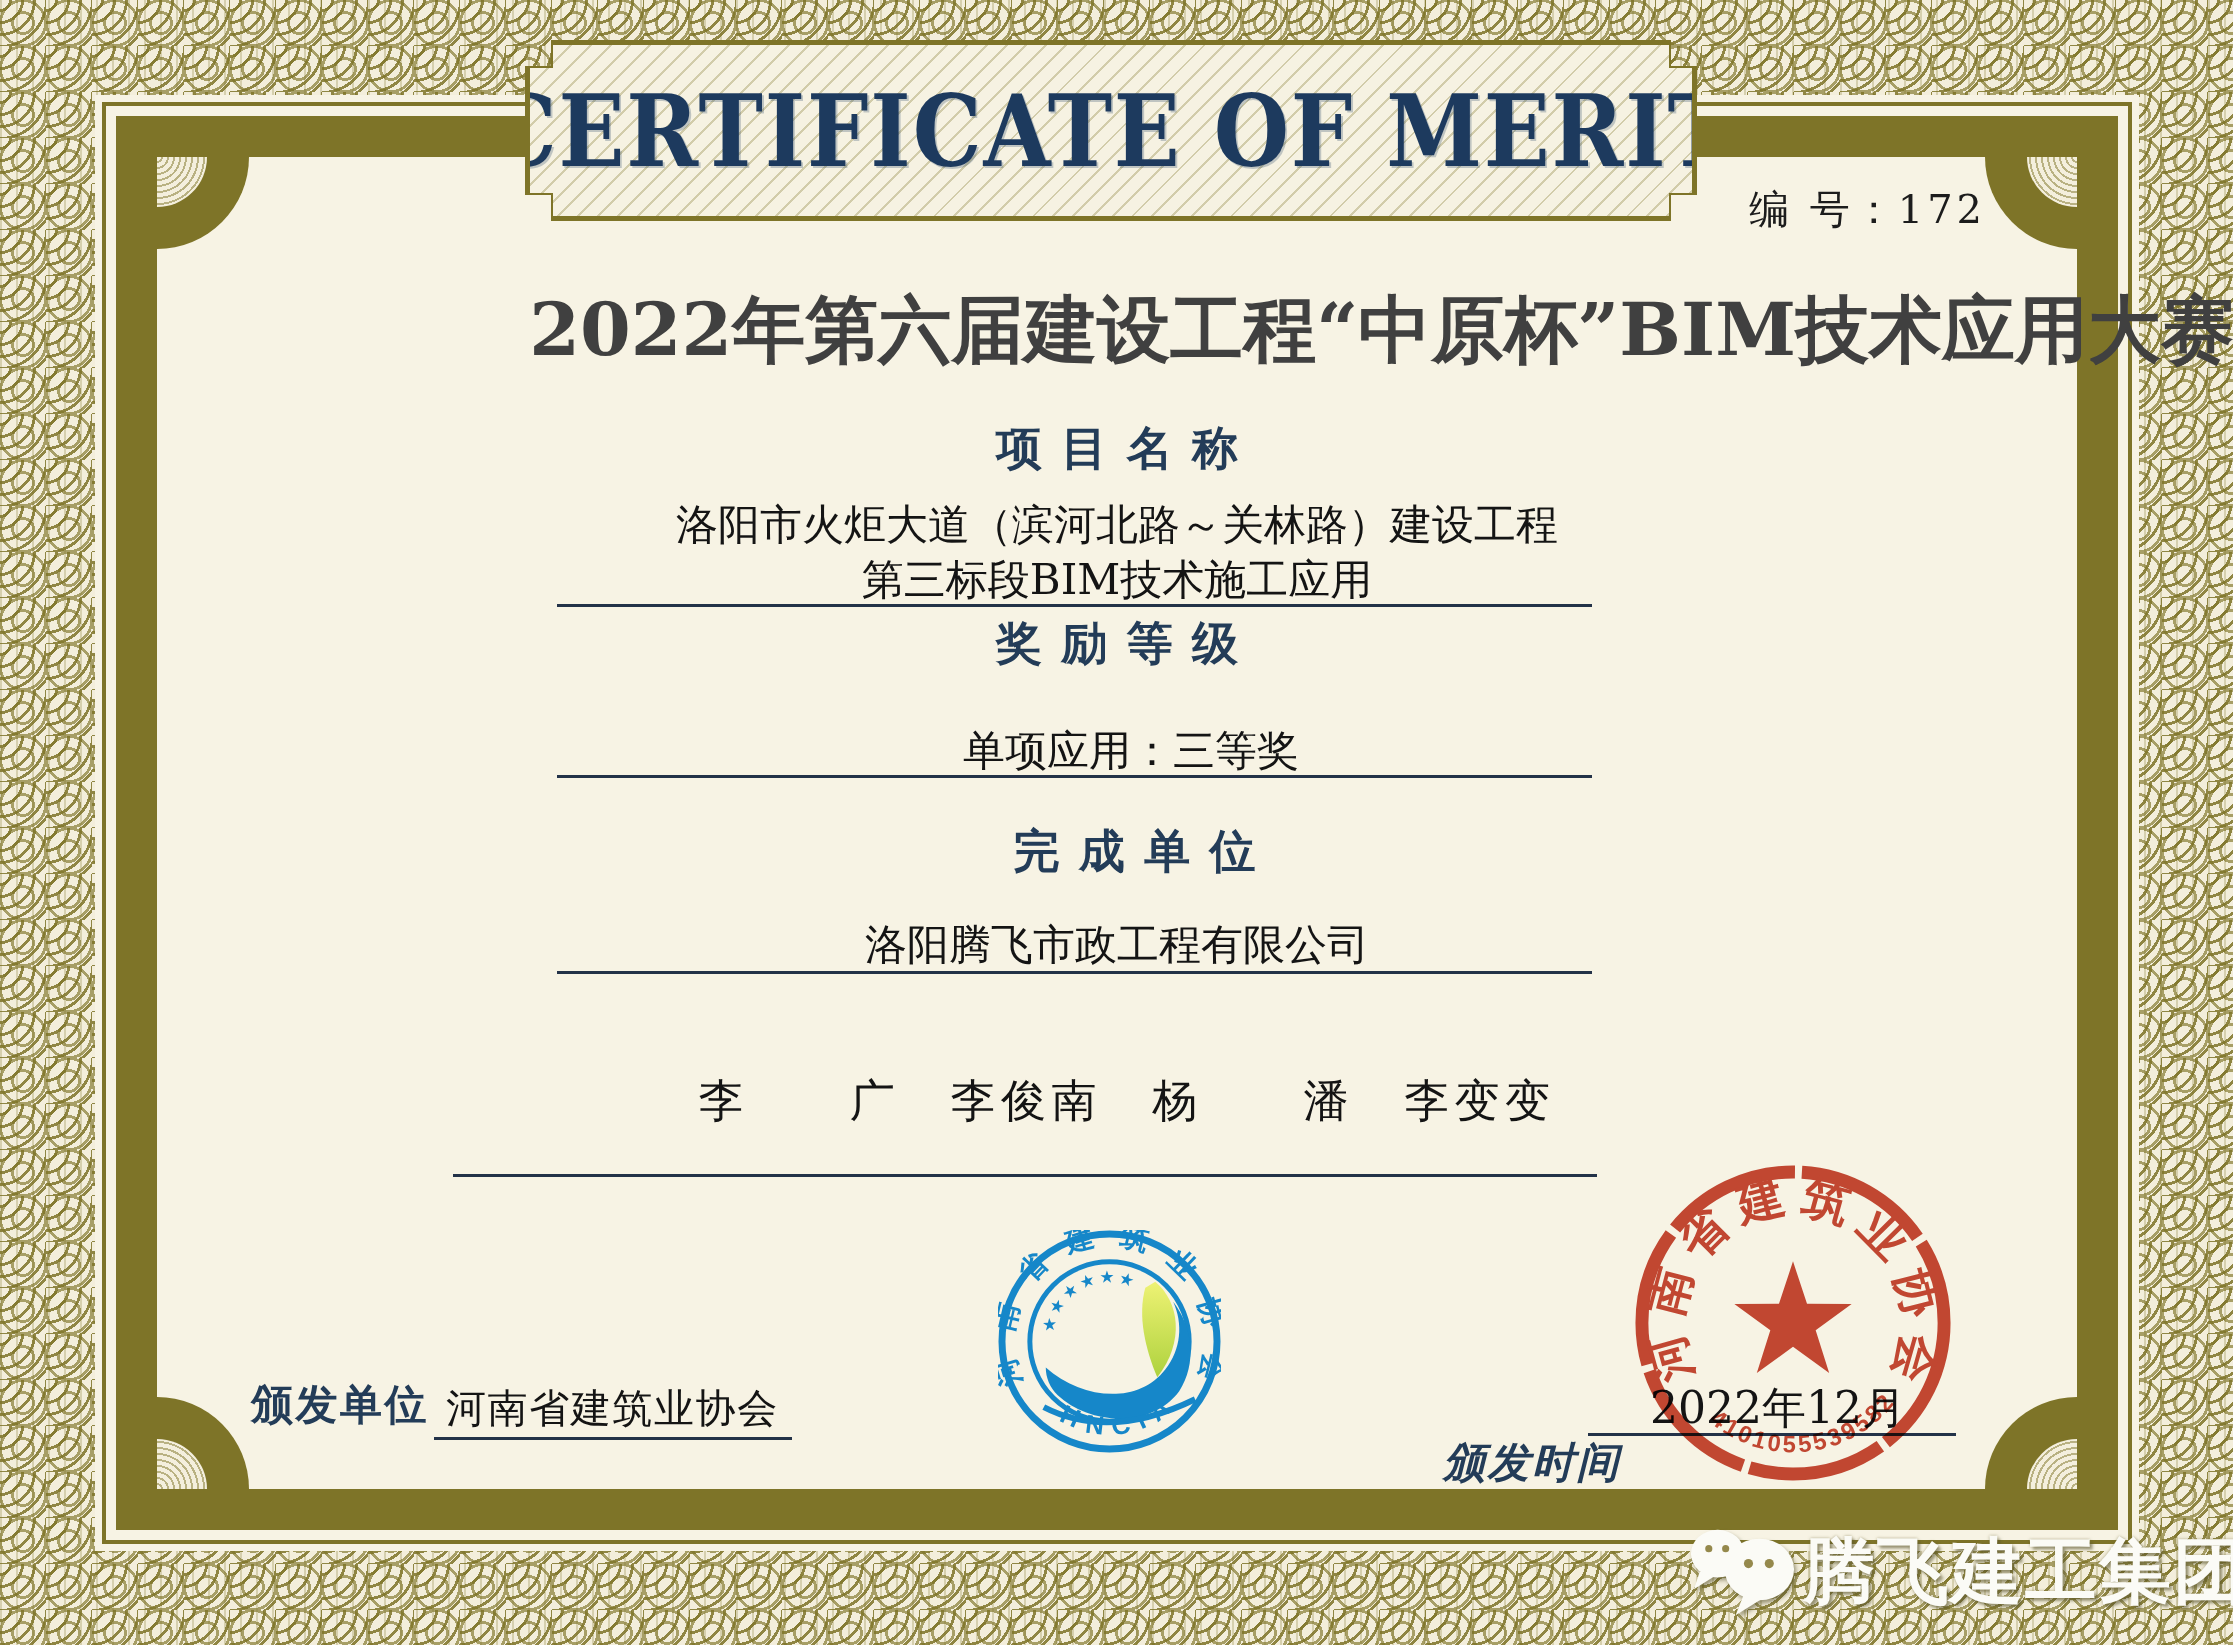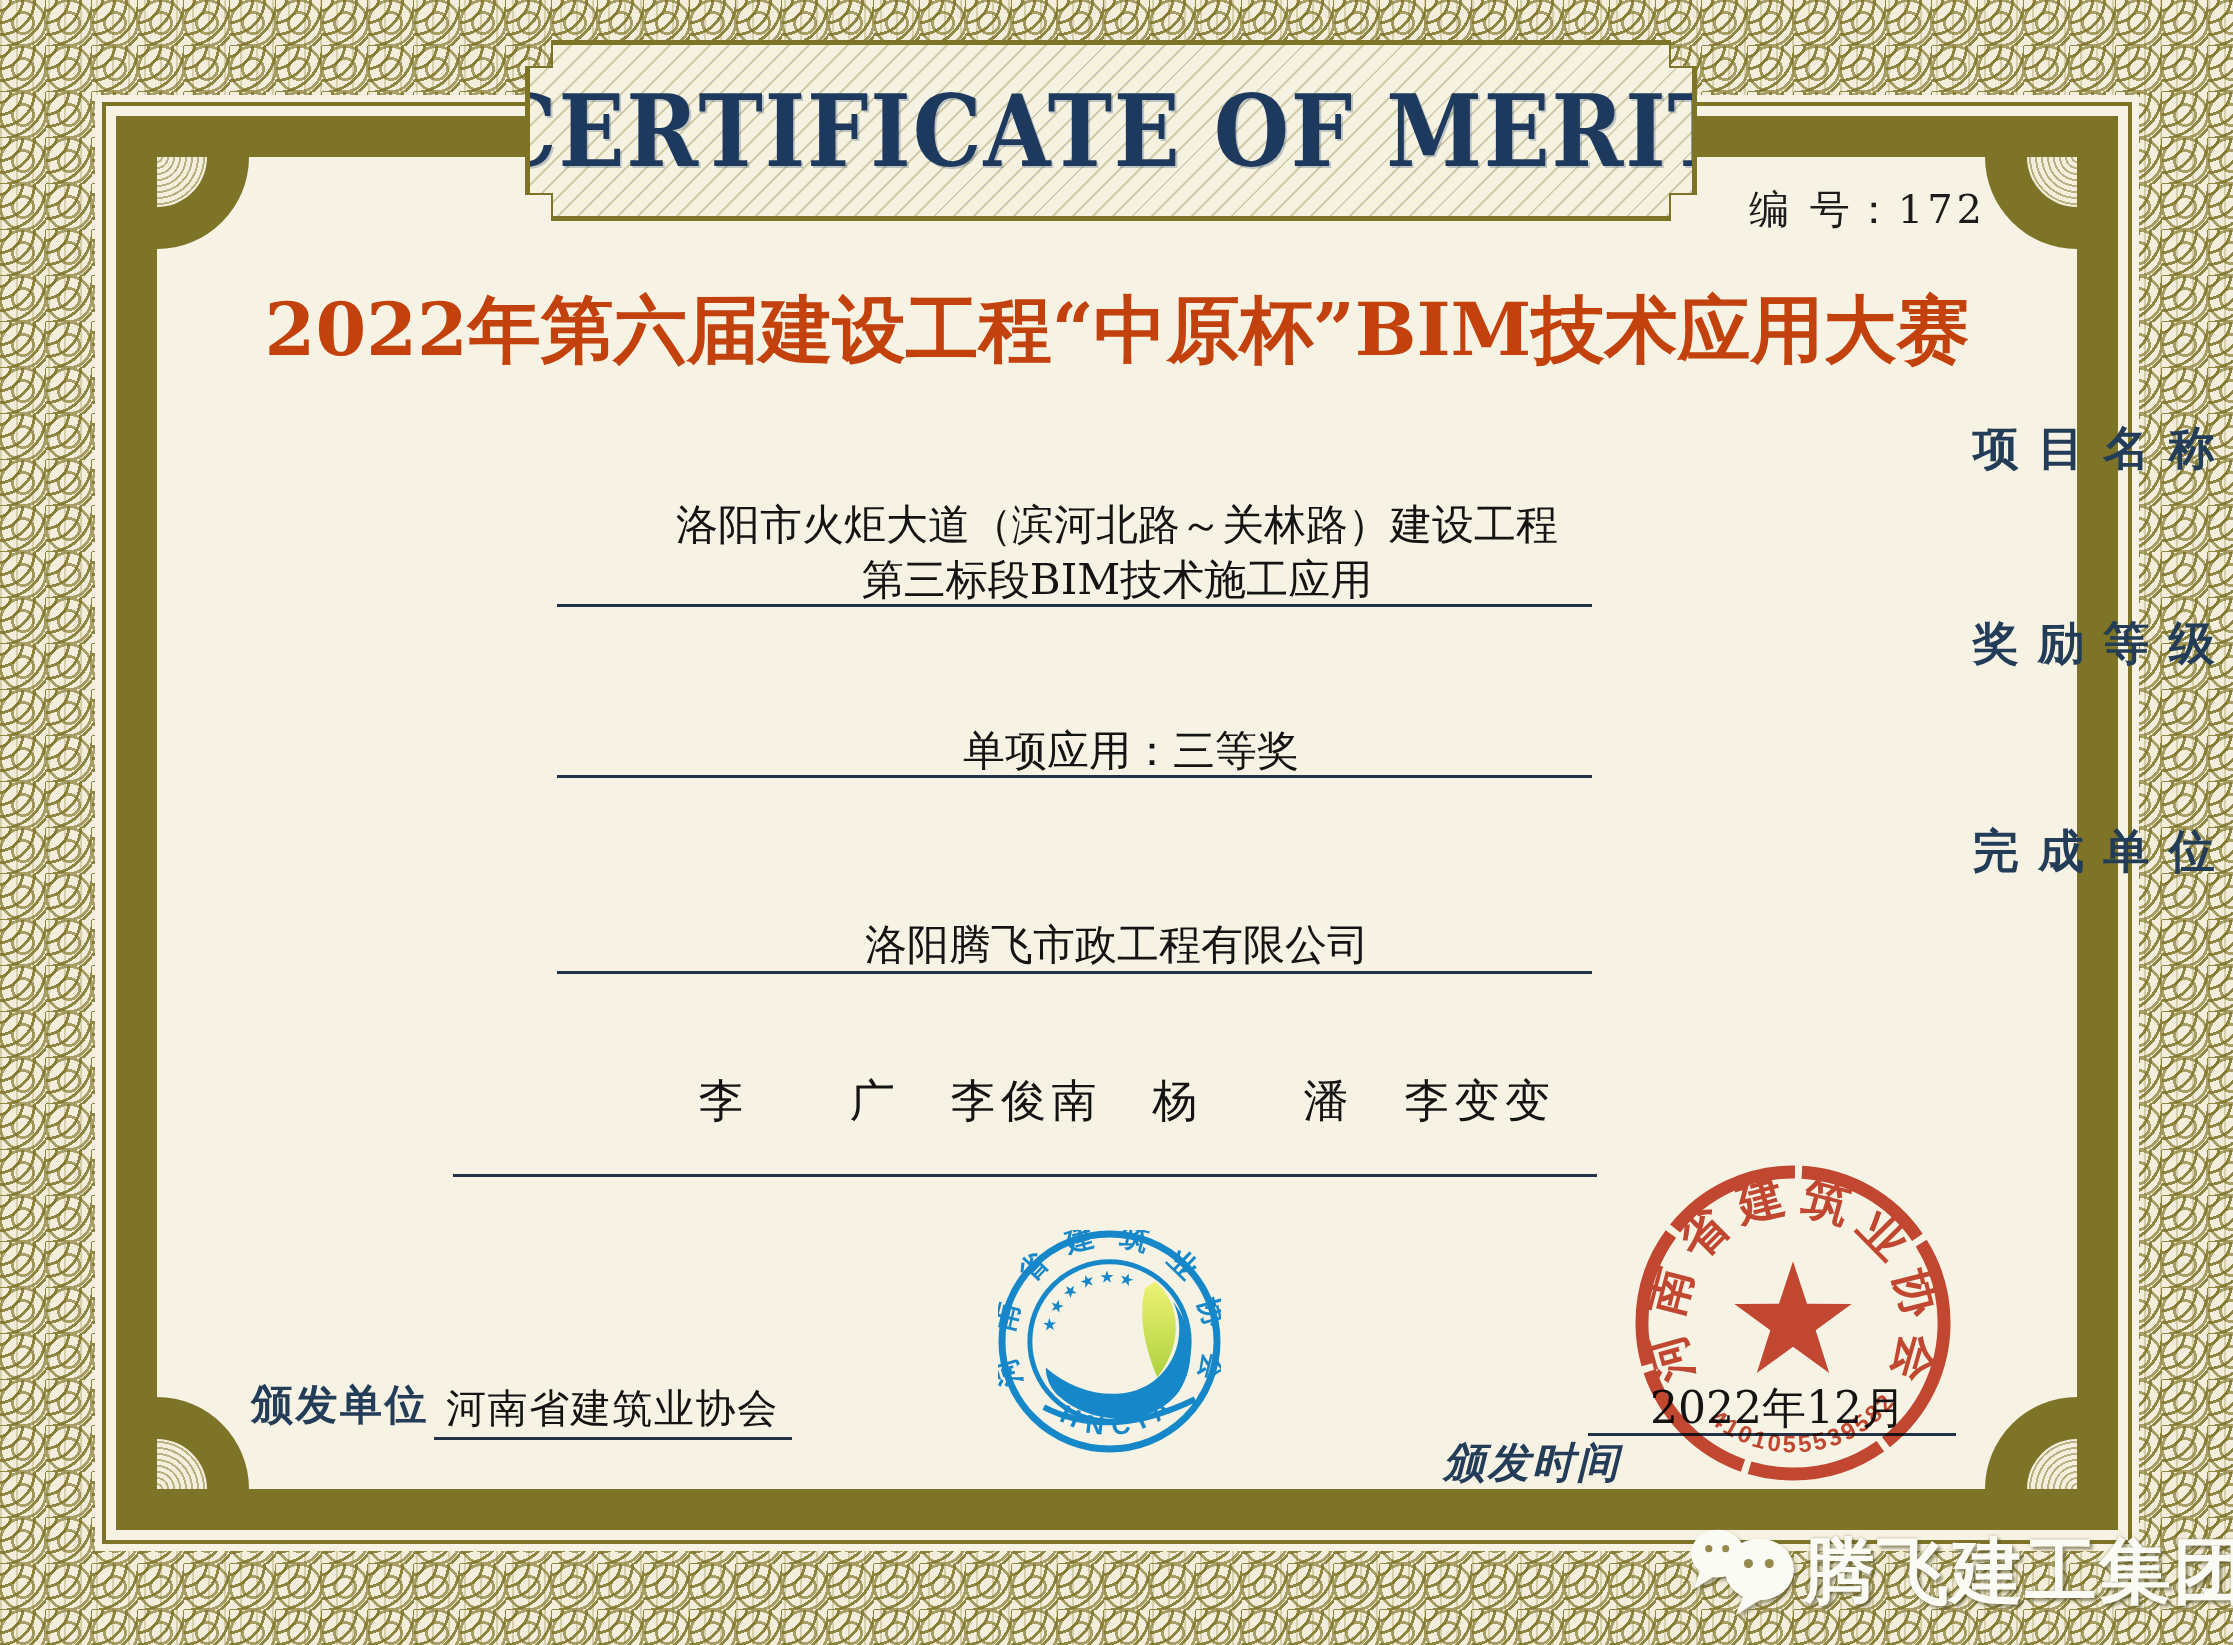--- a/index.html
+++ b/index.html
@@ -52,27 +52,27 @@
   .banner-title{
     font-family:"DejaVu Serif","Liberation Serif",serif;font-weight:700;
     font-size:92px;color:#1d3a5e;letter-spacing:2px;white-space:nowrap;
     transform:scale(.94,1.08);text-shadow:2px 2px 0 rgba(29,58,94,.25);
   }
   
   .abs{position:absolute;z-index:5;}
   .centered{left:0;right:0;text-align:center;}
   .serial{font-size:40px;color:#1c1c1c;letter-spacing:4px;font-family:"DejaVu Serif",serif;}
   .main-title{
-    font-size:73px;font-weight:700;color:#c2410c;white-space:nowrap;
+    font-size:73px;font-weight:700;color:#404040;white-space:nowrap;
     font-family:"DejaVu Serif","Liberation Serif",serif;
+    text-align:right;
   }
   .heading{
     font-size:46px;font-weight:700;color:#233c58;letter-spacing:.42em;text-indent:.42em;
     font-family:"DejaVu Sans","Liberation Sans",sans-serif;
-    text-align:right;
   }
   .heading.tight{letter-spacing:.14em;text-indent:.14em;}
   .kai{font-size:42px;color:#141414;font-family:"DejaVu Serif","Liberation Serif",serif;}
   .names{font-size:45px;color:#141414;font-family:"DejaVu Serif",serif;letter-spacing:.12em;}
   .rule{position:absolute;height:0;border-top:3px solid #233248;z-index:4;}
   
   .f-label{font-size:42px;font-weight:700;color:#233c58;font-family:"DejaVu Sans",sans-serif;letter-spacing:.06em;}
   .f-value{font-size:40px;color:#141414;font-family:"DejaVu Serif",serif;letter-spacing:.04em;}
   .date-value{font-size:44px;color:#141414;font-family:"DejaVu Serif",serif;z-index:7;}
   

